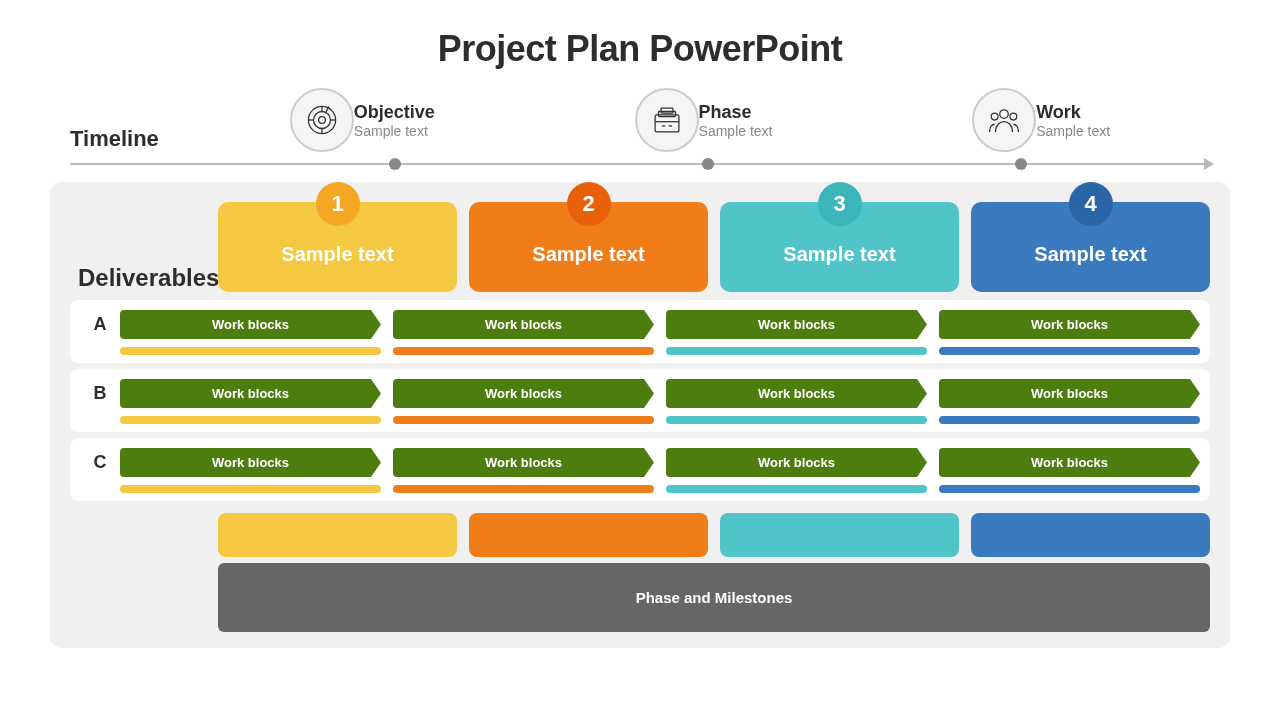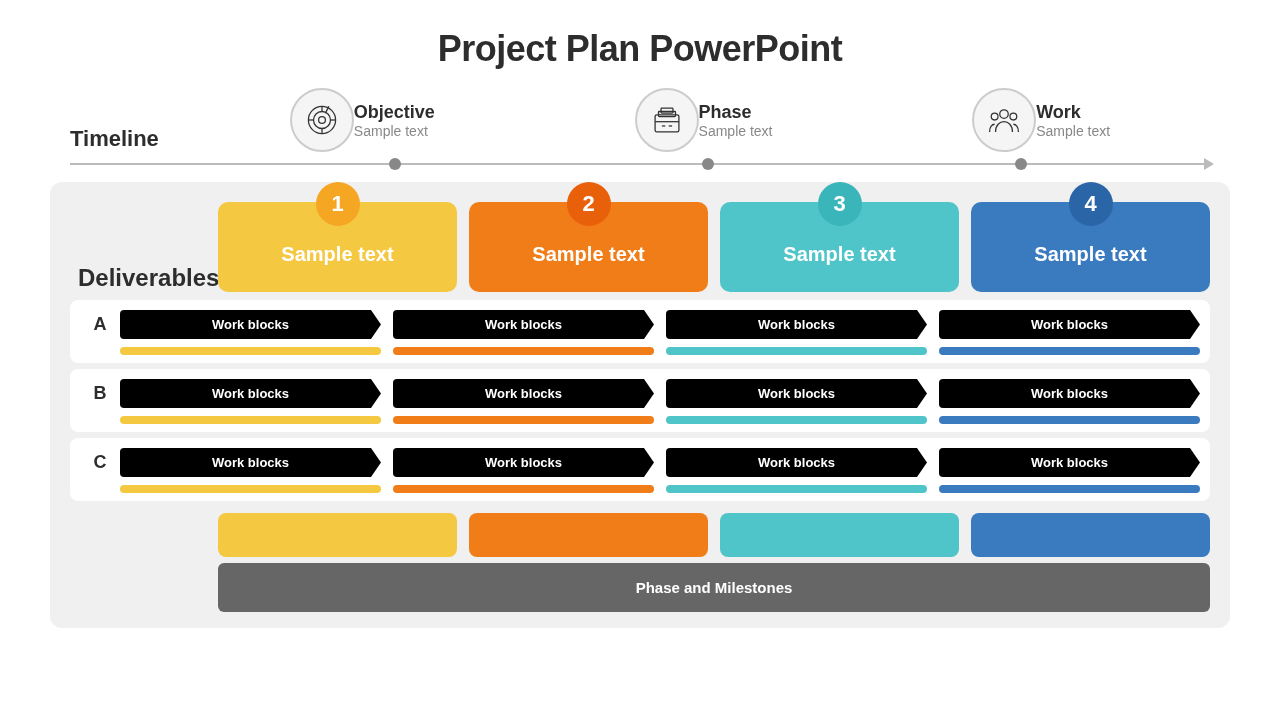--- a/index.html
+++ b/index.html
@@ -224,21 +224,21 @@
     }
 
     .work-blocks-row {
       display: flex;
       flex: 1;
       gap: 12px;
     }
 
     .work-block {
       flex: 1;
-      background: #000000;
+      background: #4d7c0f;
       color: #fff;
       font-size: 13px;
       font-weight: 600;
       padding: 7px 8px;
       border-radius: 4px;
       display: flex;
       align-items: center;
       justify-content: center;
       position: relative;
       clip-path: polygon(0 0, calc(100% - 10px) 0, 100% 50%, calc(100% - 10px) 100%, 0 100%);
@@ -273,21 +273,21 @@
     .mb-teal { background: #4fc5c9; }
     .mb-blue { background: #3a7abf; }
 
     .milestone-label-bar {
       background: #666;
       color: #fff;
       border-radius: 6px;
       text-align: center;
       font-size: 15px;
       font-weight: 700;
-      padding: 16px;
+      padding: 26px;
       flex: 1;
     }
 
   </style>
 </head>
 <body>
 
 <div class="page-title">Project Plan PowerPoint</div>
 
 <div class="timeline-bar">

